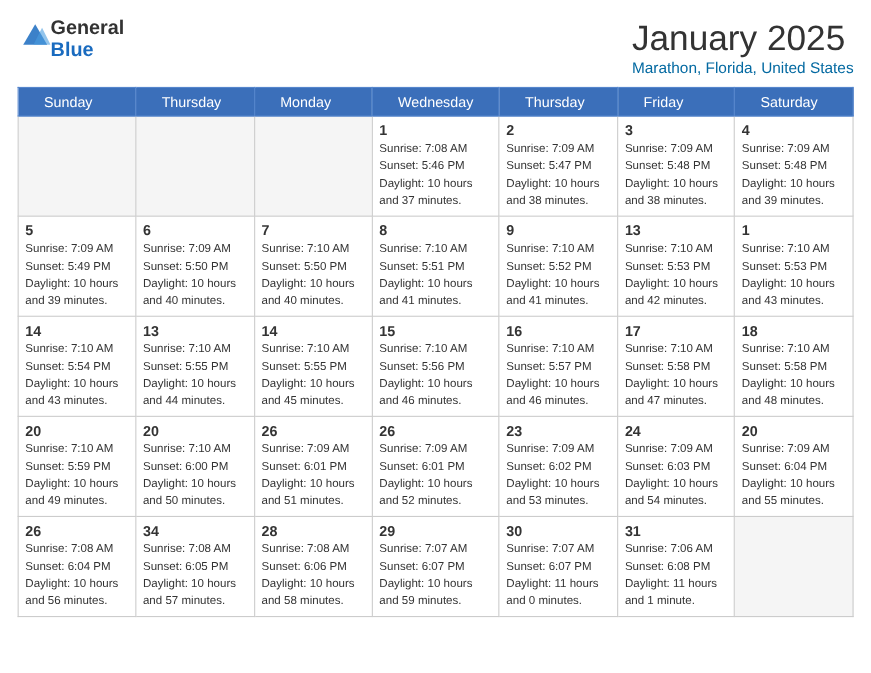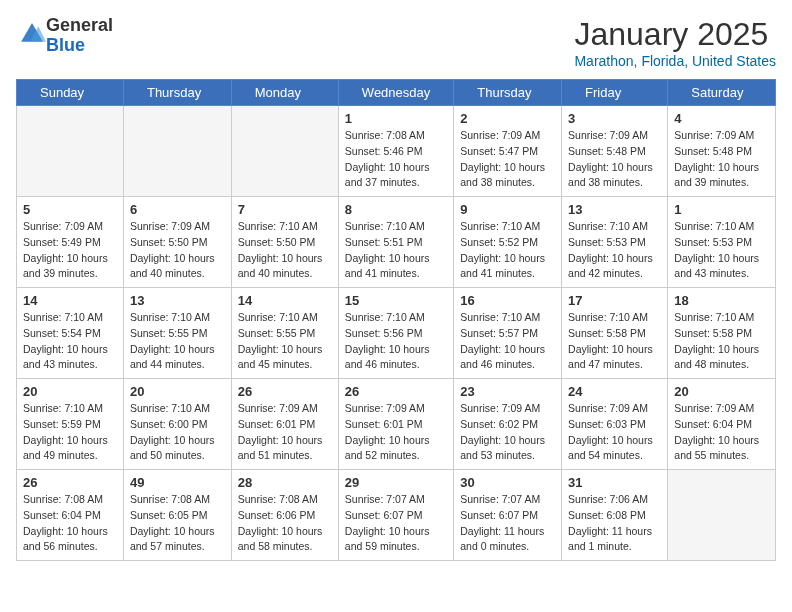--- a/index.html
+++ b/index.html
@@ -234,21 +234,21 @@
           <span class="day-num">20</span>
           <div class="day-info">Sunrise: 7:09 AM<br>Sunset: 6:04 PM<br>Daylight: 10 hours<br>and 55 minutes.</div>
         </td>
       </tr>
       <tr class="week-row">
         <td>
           <span class="day-num">26</span>
           <div class="day-info">Sunrise: 7:08 AM<br>Sunset: 6:04 PM<br>Daylight: 10 hours<br>and 56 minutes.</div>
         </td>
         <td>
-          <span class="day-num">49</span>
+          <span class="day-num">34</span>
           <div class="day-info">Sunrise: 7:08 AM<br>Sunset: 6:05 PM<br>Daylight: 10 hours<br>and 57 minutes.</div>
         </td>
         <td>
           <span class="day-num">28</span>
           <div class="day-info">Sunrise: 7:08 AM<br>Sunset: 6:06 PM<br>Daylight: 10 hours<br>and 58 minutes.</div>
         </td>
         <td>
           <span class="day-num">29</span>
           <div class="day-info">Sunrise: 7:07 AM<br>Sunset: 6:07 PM<br>Daylight: 10 hours<br>and 59 minutes.</div>
         </td>

